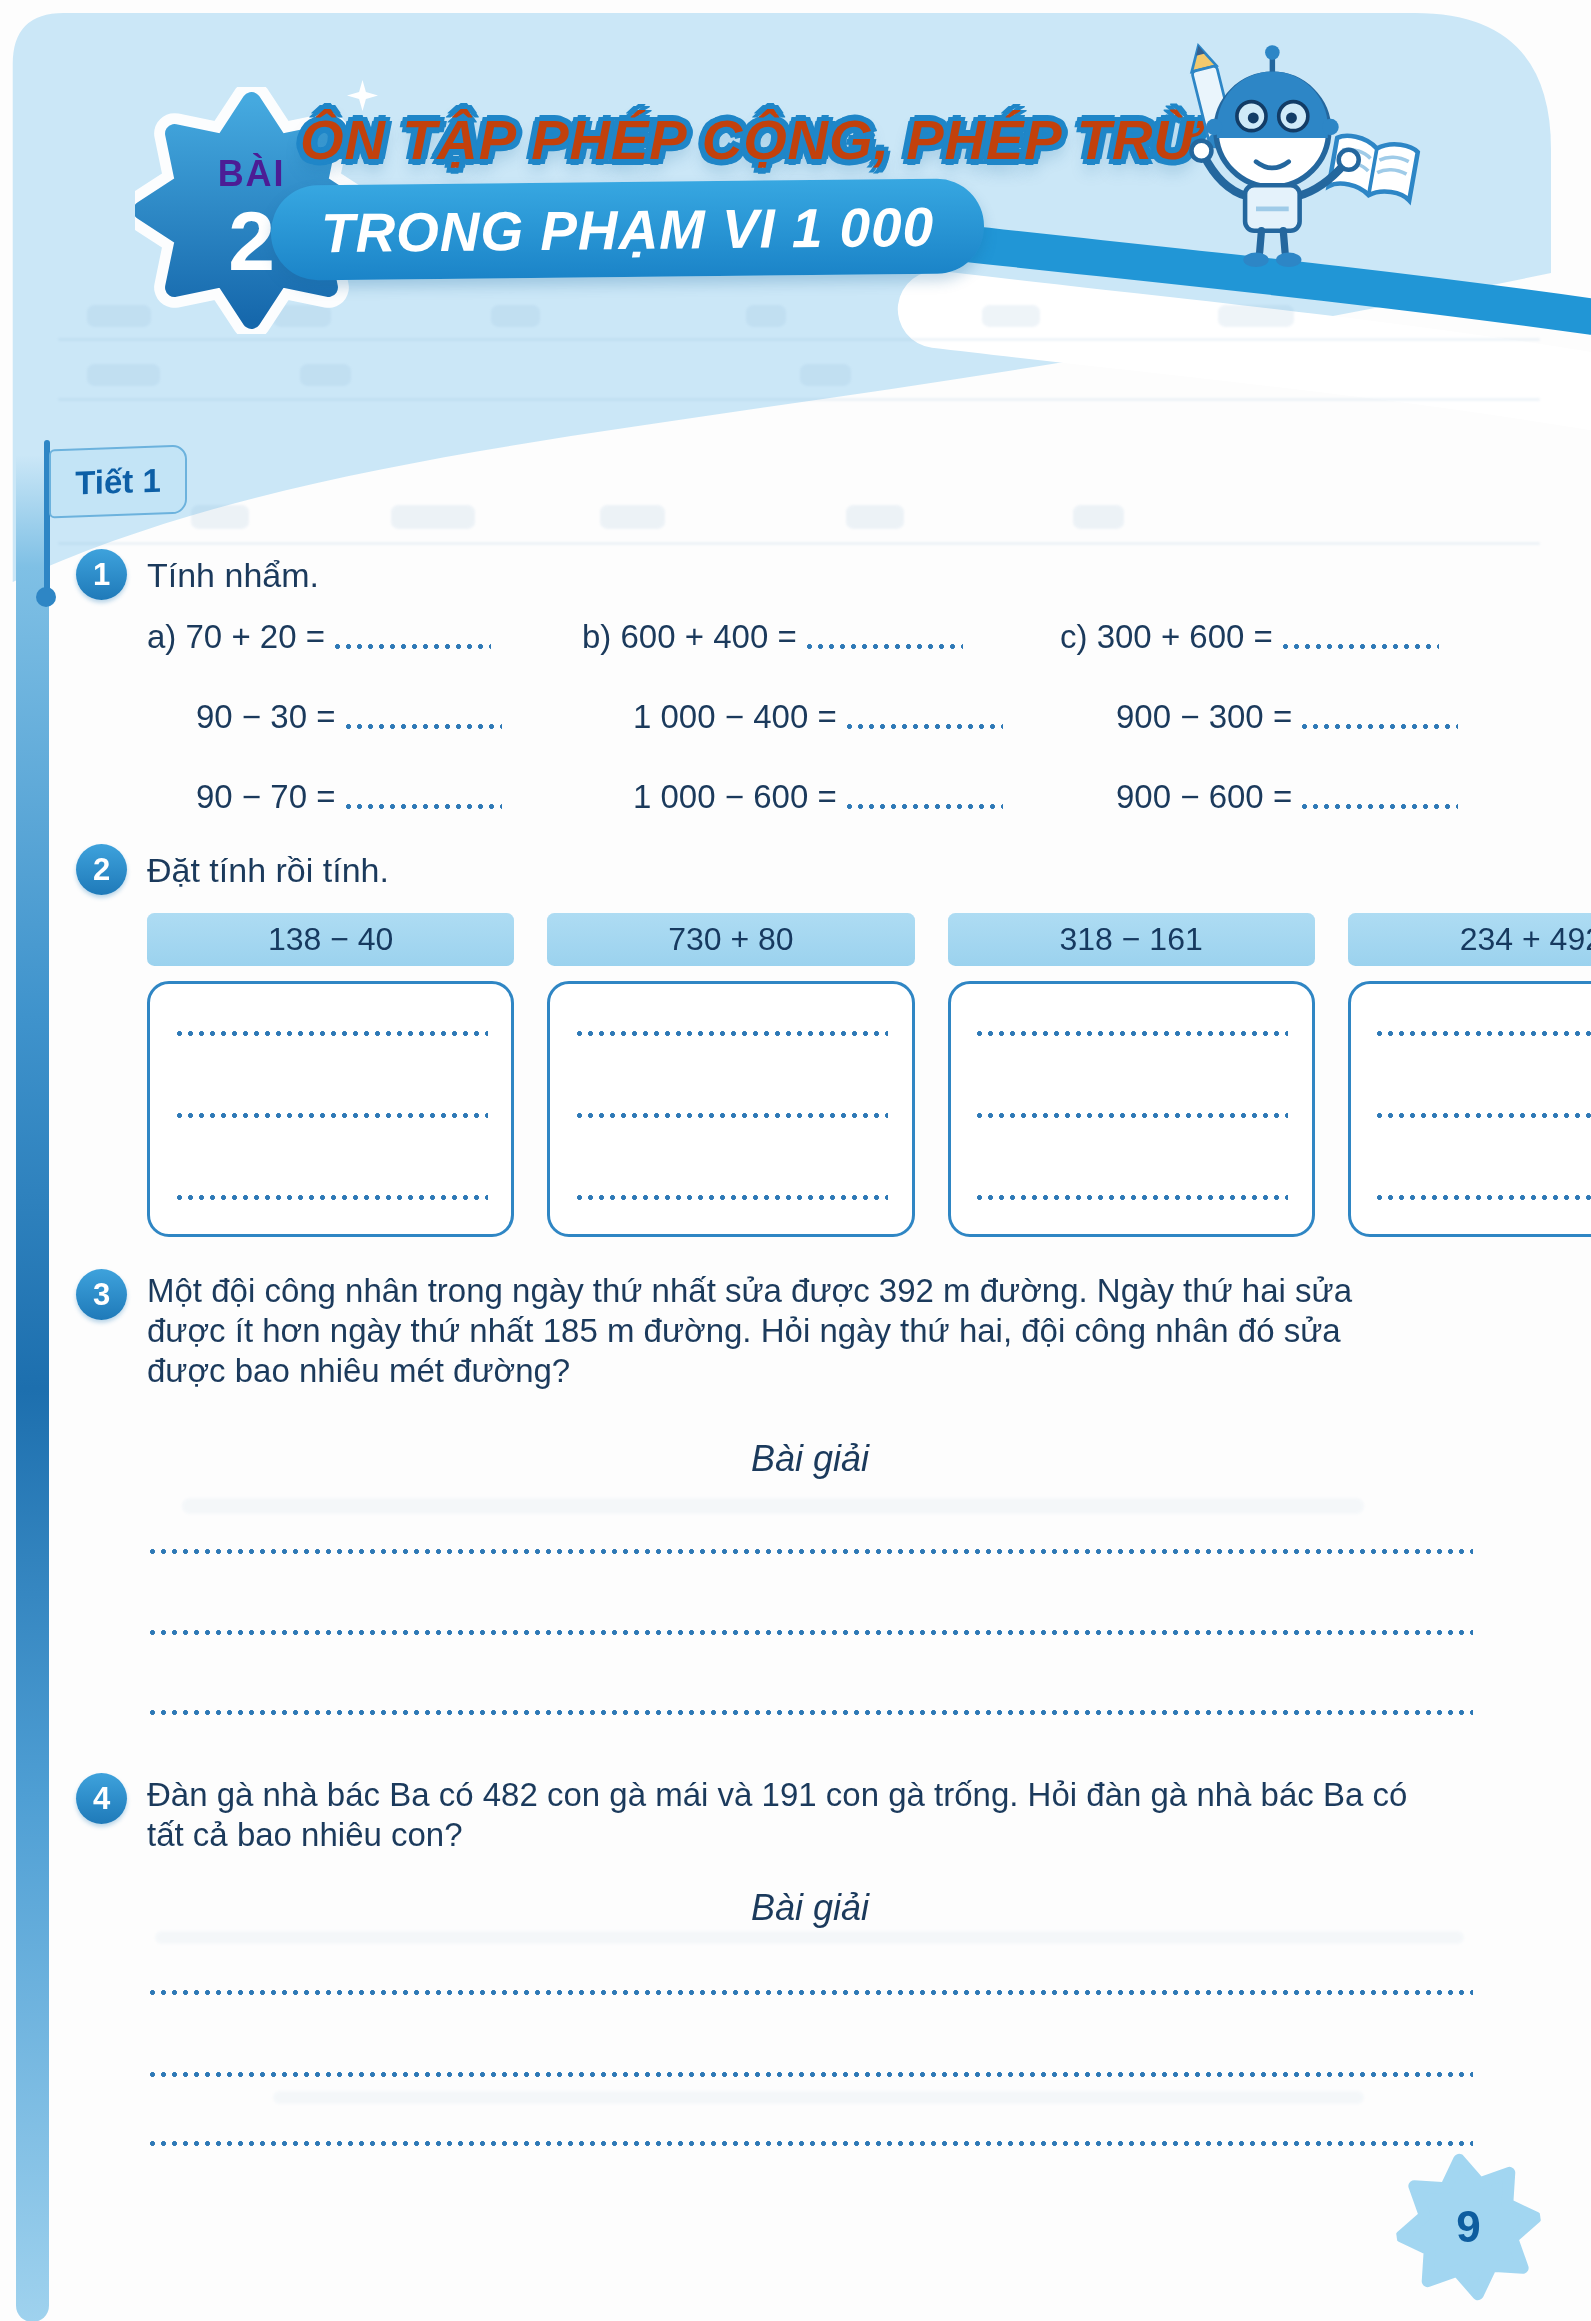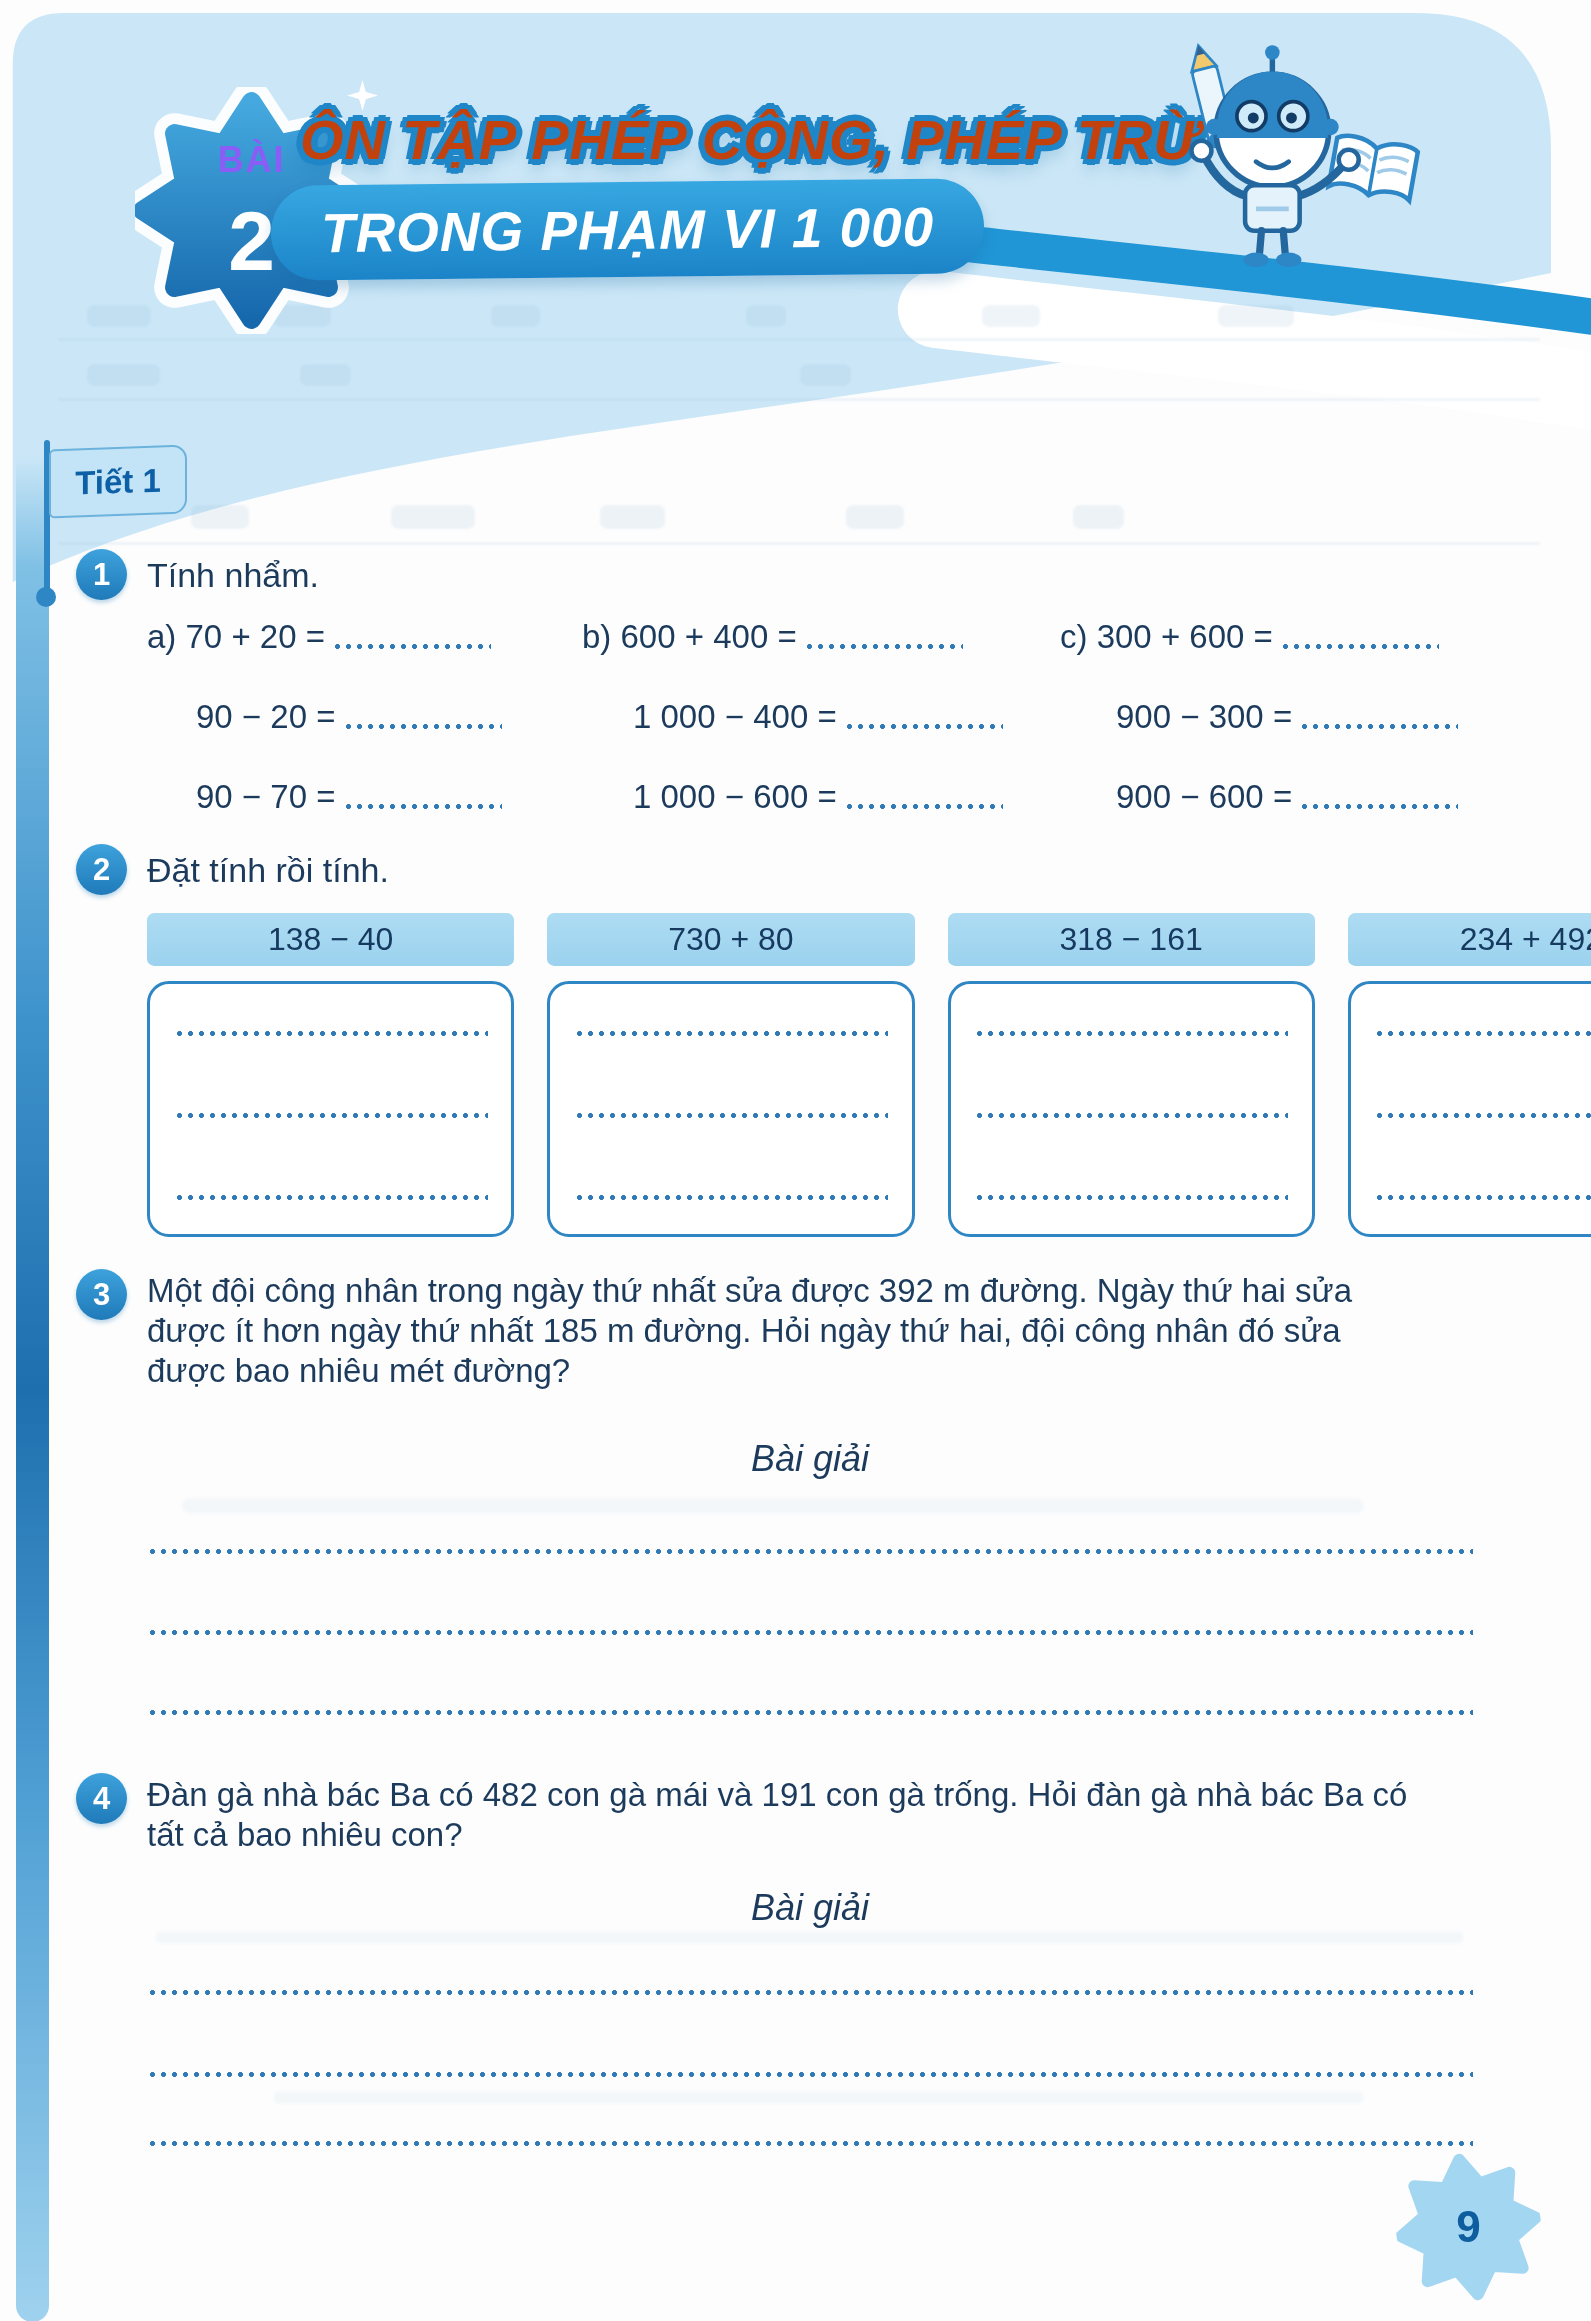--- a/index.html
+++ b/index.html
@@ -31,22 +31,22 @@
     border-radius:47px; transform:rotate(-0.6deg);
     display:flex; align-items:center; justify-content:center;
     box-shadow:0 7.3px 12.7px rgba(23,105,160,.25);
   }
   .title2 {
     font-size:55px; font-weight:700; font-style:italic; color:#fff;
     letter-spacing:0.9px; white-space:nowrap;
   }
   .badge-star-svg { position:absolute; left:135px; top:87px; }
   .badge-label {
-    position:absolute; left:135px; top:139px; width:233px; text-align:center;
-    font-size:36px; font-weight:700; color:#8b5cf6; letter-spacing:1.8px;
+    position:absolute; left:135px; top:153px; width:233px; text-align:center;
+    font-size:36px; font-weight:700; color:#4c1d95; letter-spacing:1.8px;
   }
   .badge-number {
     position:absolute; left:135px; top:195px; width:233px; text-align:center;
     font-size:84px; font-weight:700; color:#fff; line-height:1.1;
   }
   .sparkle {
     position:absolute; left:347px; top:80px; width:31px; height:31px; background:#fff;
     clip-path:polygon(50% 0,61% 39%,100% 50%,61% 61%,50% 100%,39% 61%,0 50%,39% 39%);
   }
   .robot-svg { position:absolute; left:1136px; top:36px; }
@@ -227,21 +227,21 @@
     <span>1</span>
   </div>
   <div class="prompt" style="left:147px;top:556px;">Tính nhẩm.</div>
 
   <div class="eqcol" style="left:147px;">
     <div class="eqrow">
         <span class="eqtext">a) 70 + 20 =</span>
         <span class="dots"></span>
       </div>
     <div class="eqrow ind-a">
-        <span class="eqtext">90 − 20 =</span>
+        <span class="eqtext">90 − 30 =</span>
         <span class="dots"></span>
       </div>
     <div class="eqrow ind-a">
         <span class="eqtext">90 − 70 =</span>
         <span class="dots"></span>
       </div>
   </div>
   <div class="eqcol" style="left:582px;">
     <div class="eqrow">
         <span class="eqtext">b) 600 + 400 =</span>

